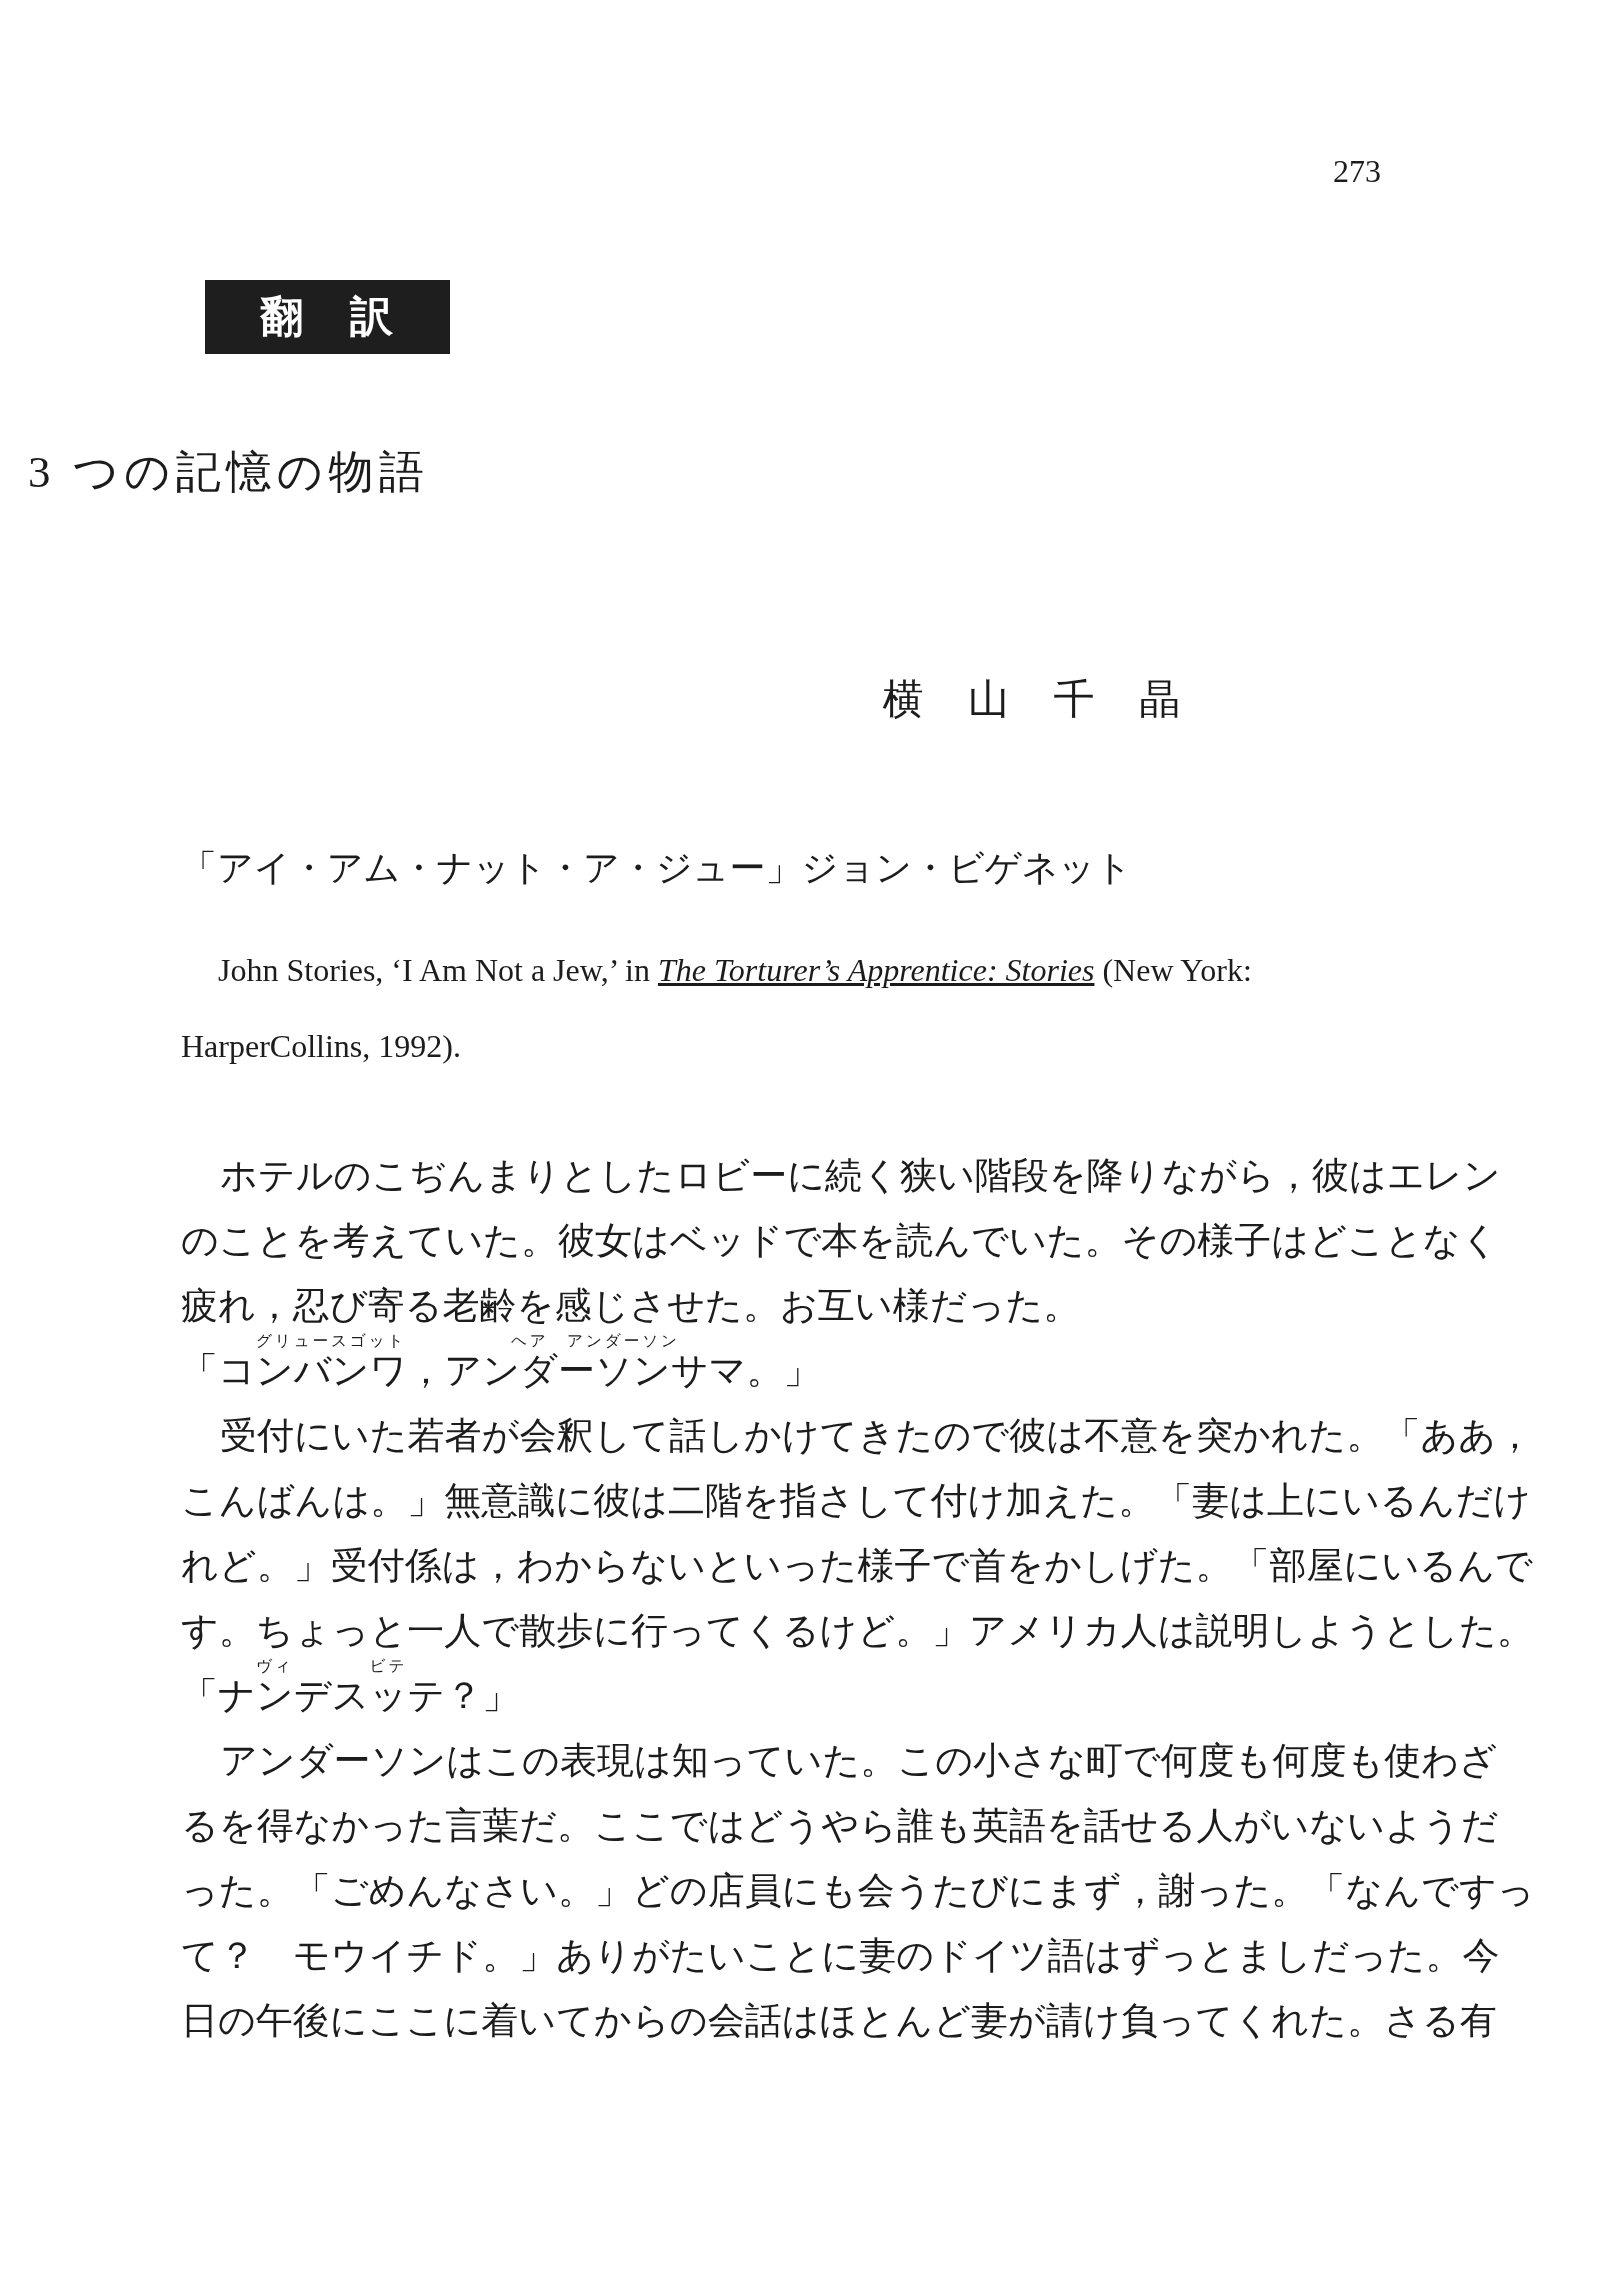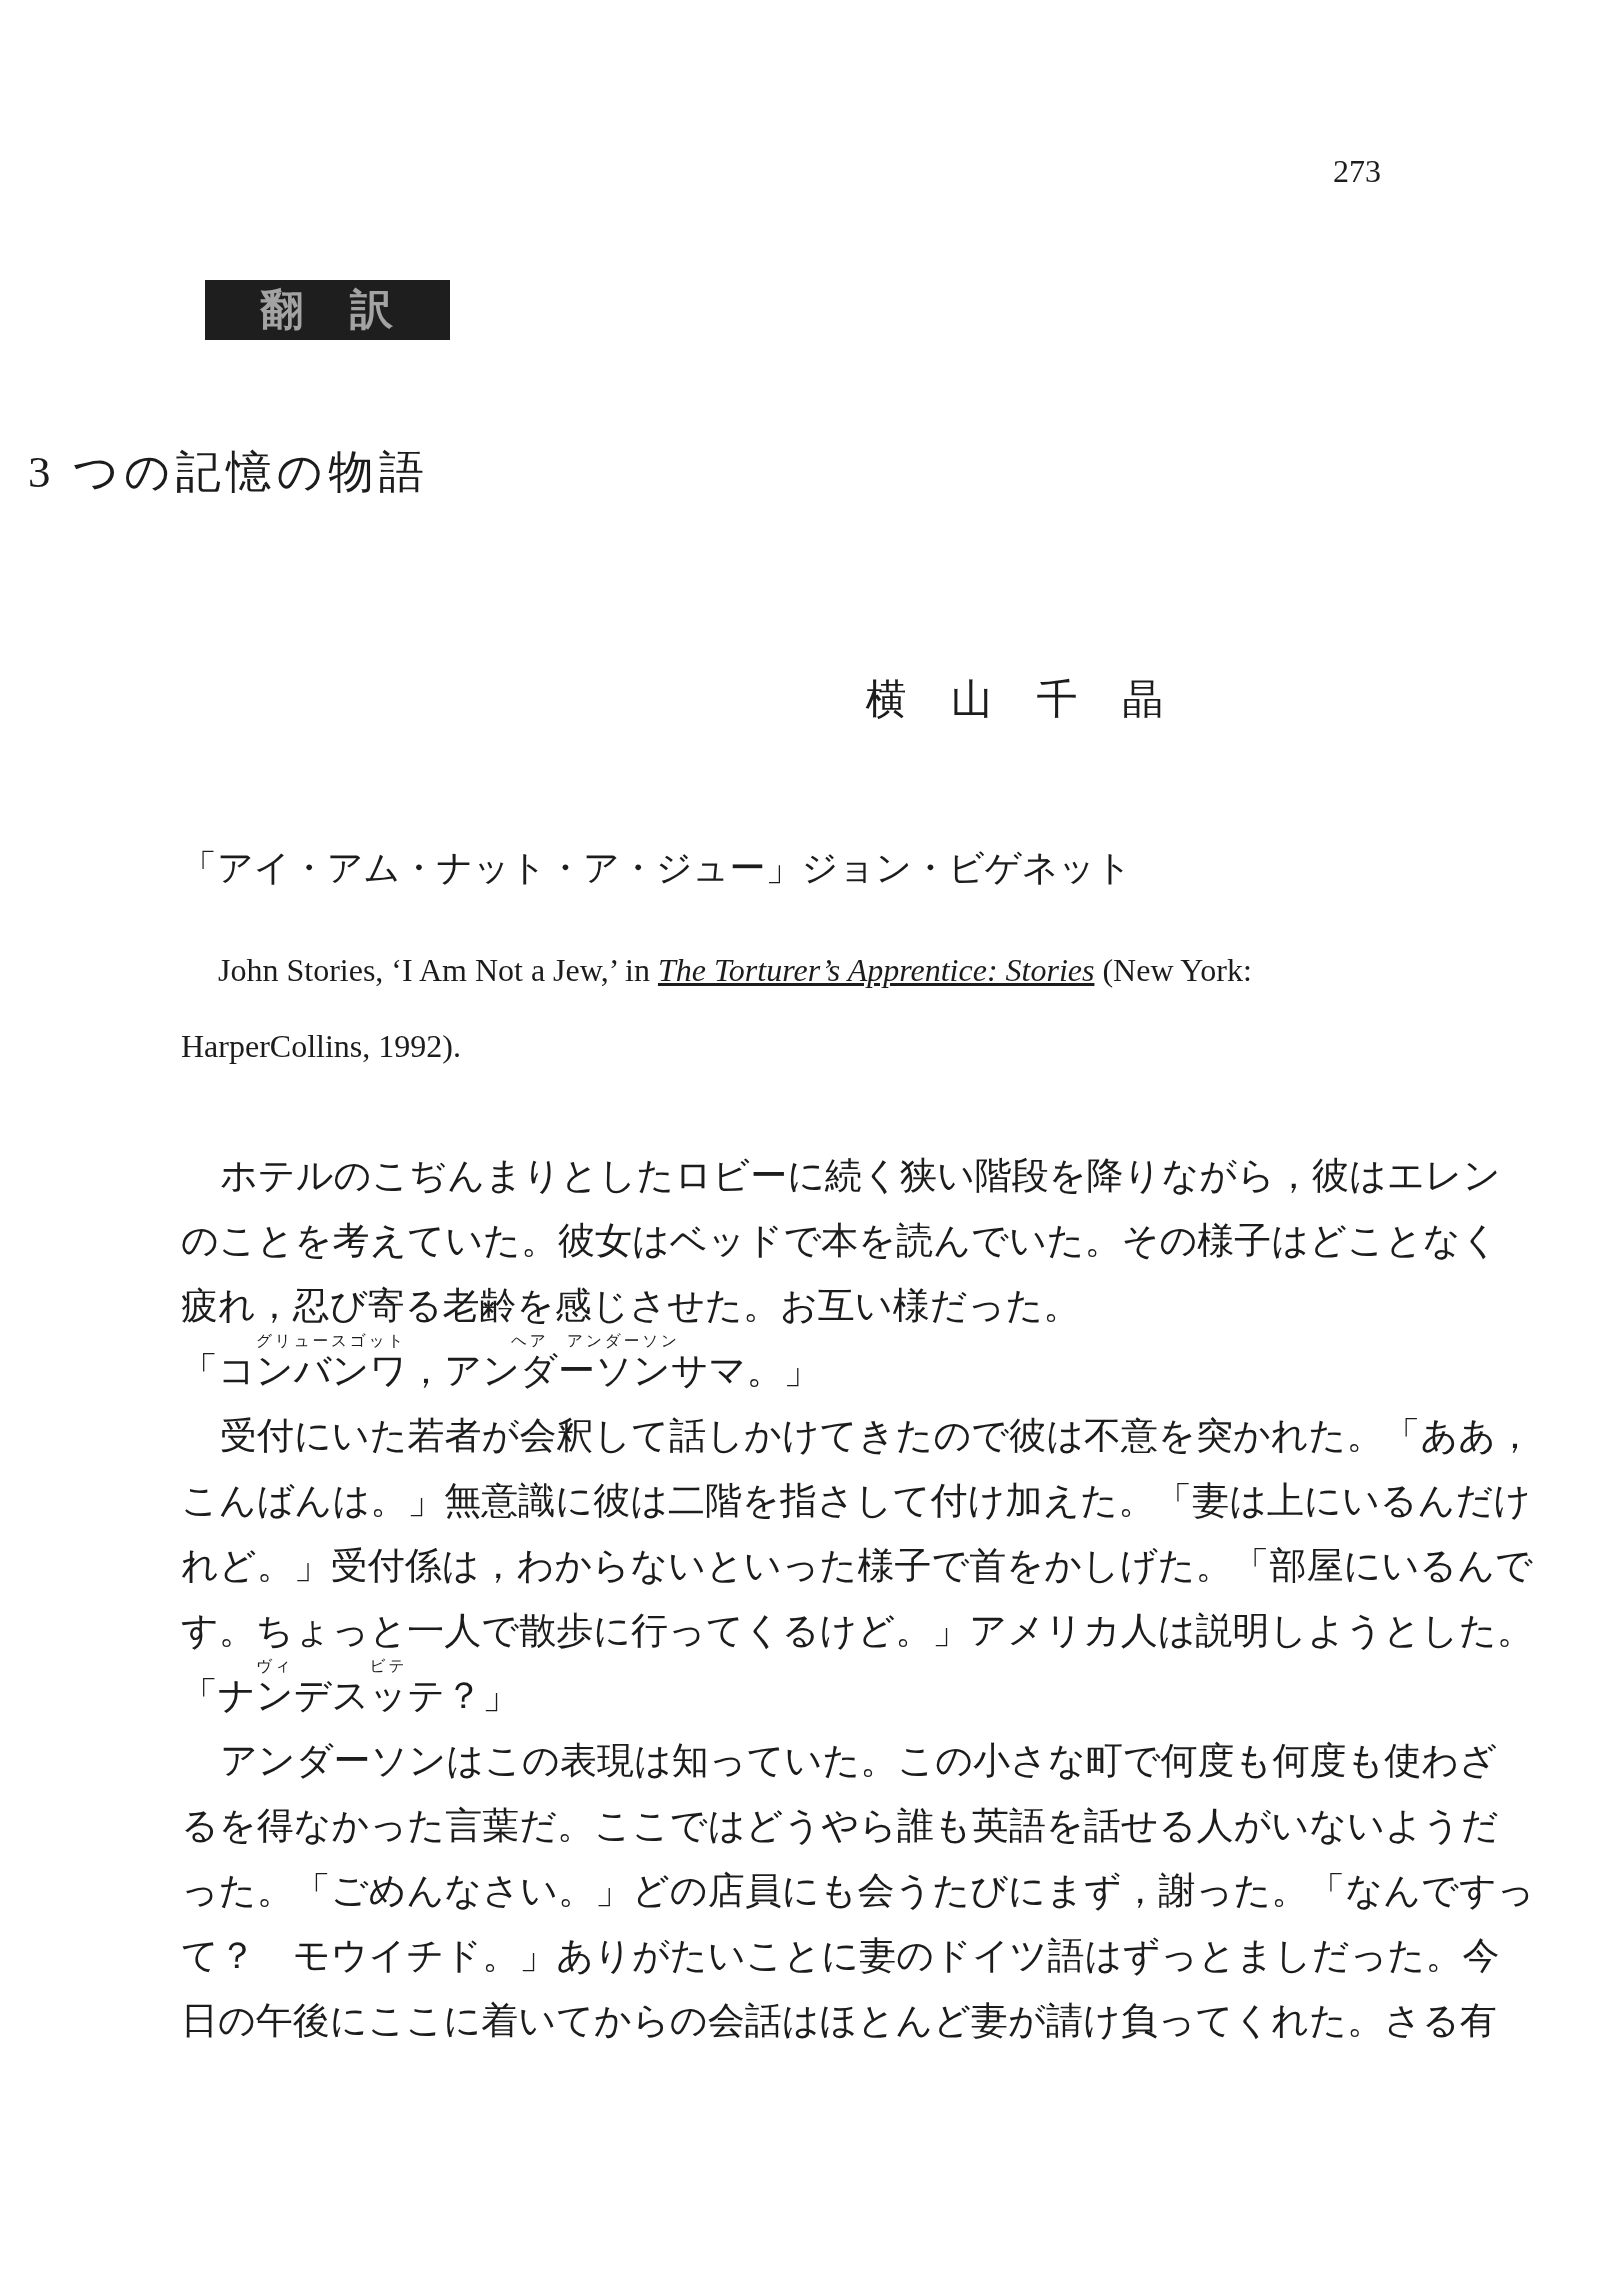--- a/index.html
+++ b/index.html
@@ -10,33 +10,33 @@
     color:#1c1c1c;
     font-family:"Liberation Serif","DejaVu Serif",serif;
     overflow:hidden;
   }
   .page-number {
     position:absolute; top:155px; right:233px;
     font-size:32px; line-height:1;
   }
   .section-label {
     position:absolute; left:205px; top:280px;
-    width:245px; height:60px;
-    background:#1e1e1e; color:#a3a3a3;
+    width:245px; height:74px;
+    background:#1e1e1e; color:#ffffff;
     font-family:"Liberation Sans","DejaVu Sans",sans-serif;
     font-weight:bold; font-size:43px;
     display:flex; align-items:center; justify-content:center;
     letter-spacing:1.8px;
   }
   .title {
     position:absolute; top:445px; left:0; width:100%;
     font-size:45px; letter-spacing:5.5px; line-height:1.2;padding-left:28px;
   }
   .author {
-    position:absolute; top:675px; right:449px;
+    position:absolute; top:675px; right:432px;
     font-size:41px; letter-spacing:1.8px; line-height:1.2;
   }
   .work-line {
     position:absolute; top:845px; left:181px;
     font-size:36px; line-height:1.3; white-space:nowrap;text-align:center;
   }
   .citation {
     position:absolute; top:932px; left:181px; width:1246px;
     font-size:32px; line-height:76px;
   }

